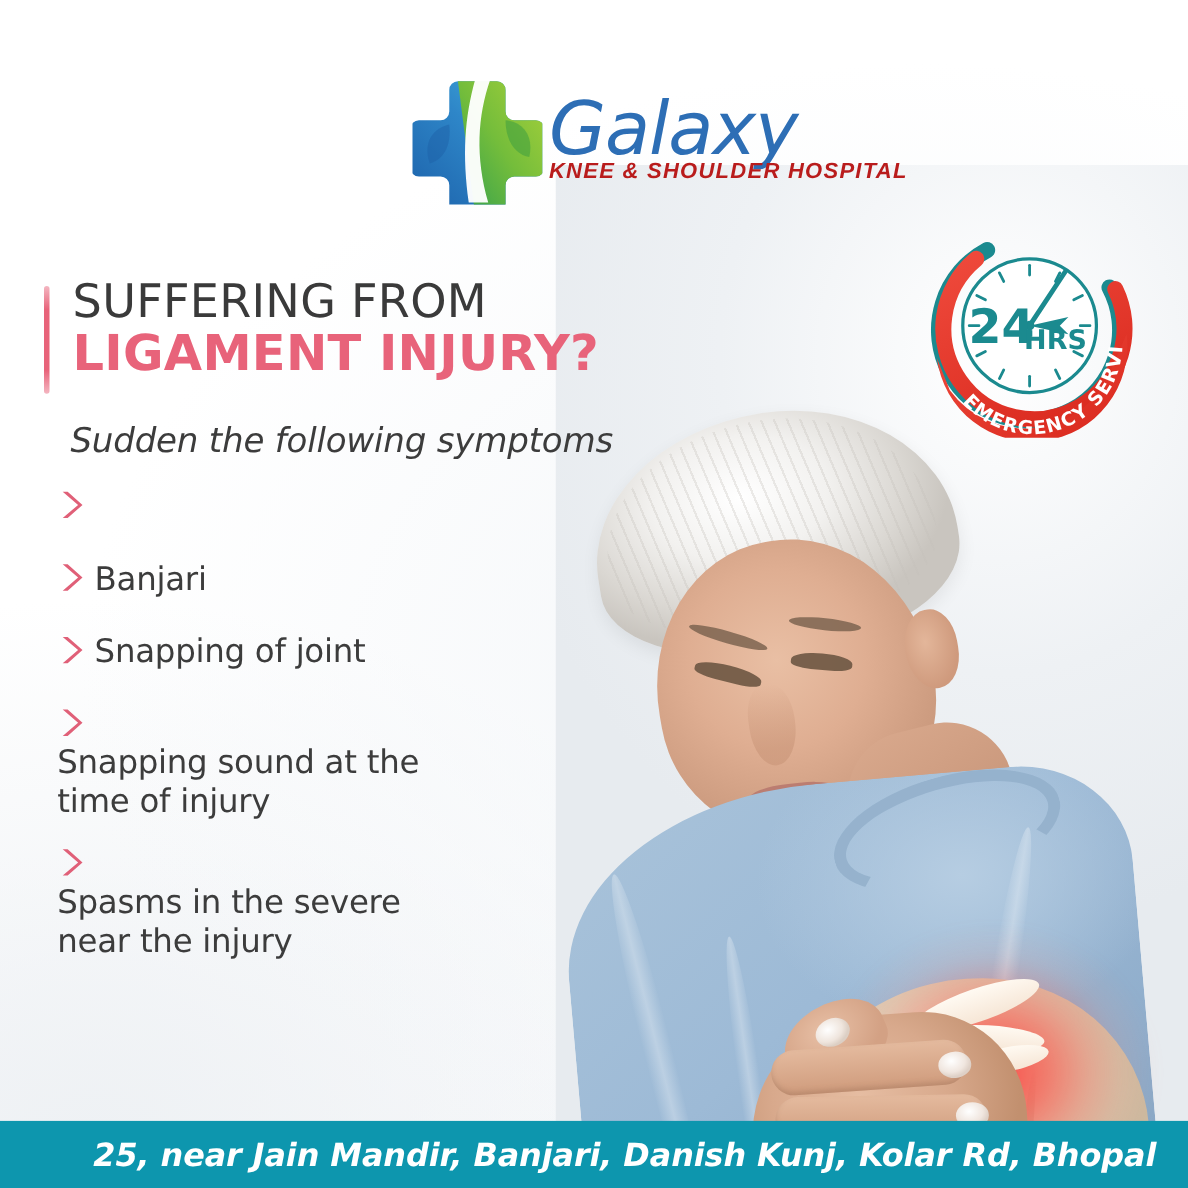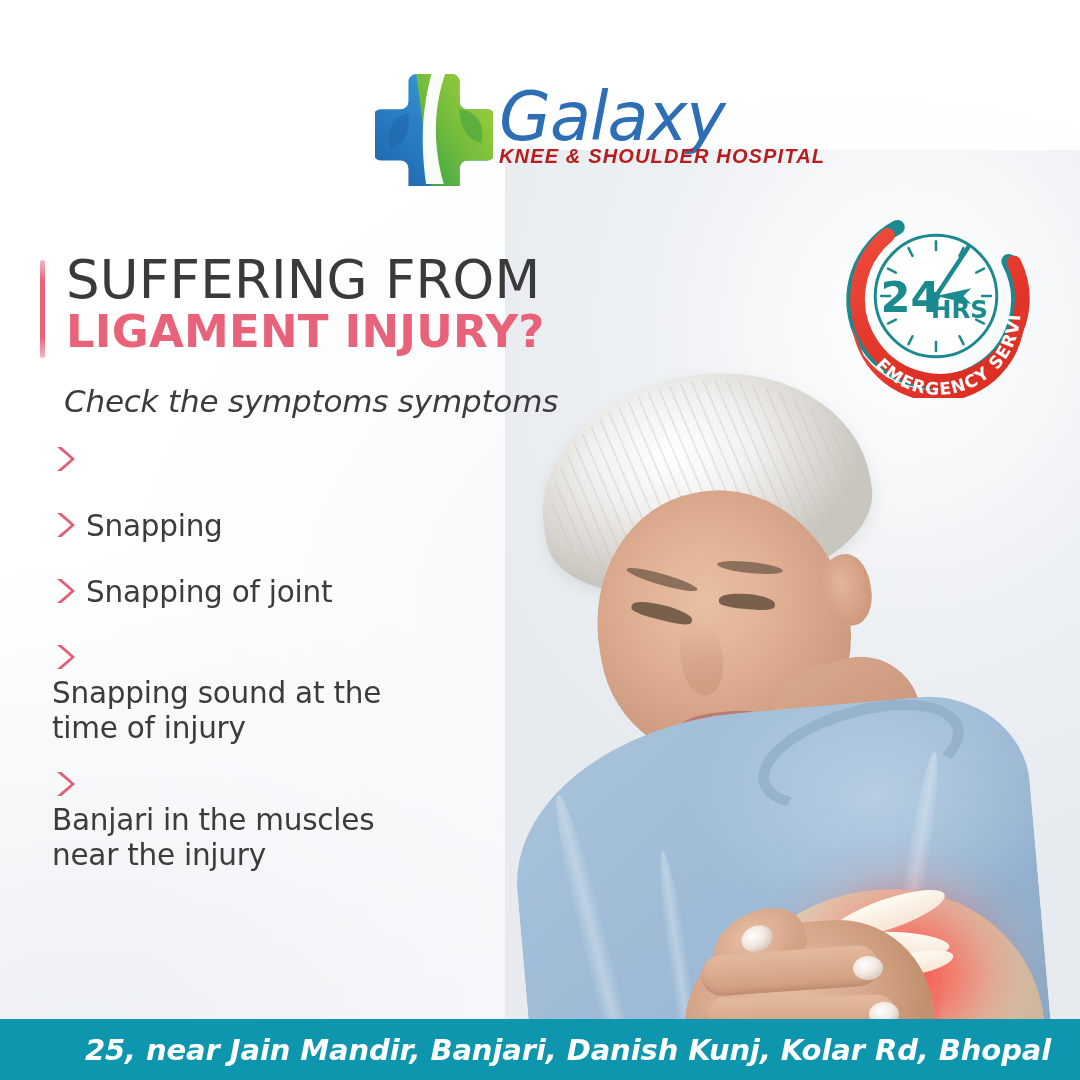--- a/index.html
+++ b/index.html
@@ -83,21 +83,21 @@
     top: 8px;
     width: 5px;
     height: 98px;
     background: linear-gradient(180deg, #f4b6c1 0%, #e8637a 22%, #e8637a 78%, #f4b6c1 100%);
     border-radius: 3px;
   }
   .headline {
     margin-left: 26px;
   }
   .headline-top {
-    font-size: 53px;
+    font-size: 42px;
     line-height: 1.06;
     letter-spacing: 0.2px;
     color: #3A3A3A;
     font-weight: 400;
     font-family: "DejaVu Sans", sans-serif;
     white-space: nowrap;
   }
   .headline-bottom {
     font-size: 45px;
     line-height: 1.06;
@@ -482,39 +482,39 @@
   </div>
 
   <div class="headline-wrap">
     <div class="accent-bar"></div>
     <div class="headline">
       <div class="headline-top">SUFFERING FROM</div>
       <div class="headline-bottom">LIGAMENT INJURY?</div>
     </div>
   </div>
 
-  <div class="subtitle">Check the symptoms symptoms</div>
+  <div class="subtitle">Sudden the following symptoms</div>
 
   <div class="symptom-list">
 
     <div class="symptom-item">
       <span class="chev">
         <svg width="26" height="30" viewBox="0 0 26 30">
             <path d="M5 3 L19 15 L5 27 L9.5 27 L23 15 L9.5 3 Z" fill="#E06078"></path>
           </svg>
       </span>
     </div>
 
     <div class="symptom-item">
       <span class="chev">
         <svg width="26" height="30" viewBox="0 0 26 30">
             <path d="M5 3 L19 15 L5 27 L9.5 27 L23 15 L9.5 3 Z" fill="#E06078"></path>
           </svg>
       </span>
-      <span class="symptom-text">Snapping</span>
+      <span class="symptom-text">Banjari</span>
     </div>
 
     <div class="symptom-item">
       <span class="chev">
         <svg width="26" height="30" viewBox="0 0 26 30">
             <path d="M5 3 L19 15 L5 27 L9.5 27 L23 15 L9.5 3 Z" fill="#E06078"></path>
           </svg>
       </span>
       <span class="symptom-text">Snapping of joint</span>
     </div>
@@ -529,21 +529,21 @@
 time of injury</span>
     </div>
 
 
     <div class="symptom-item two-line">
       <span class="chev">
         <svg width="26" height="30" viewBox="0 0 26 30">
             <path d="M5 3 L19 15 L5 27 L9.5 27 L23 15 L9.5 3 Z" fill="#E06078"></path>
           </svg>
       </span>
-      <span class="symptom-text">Banjari in the muscles
+      <span class="symptom-text">Spasms in the severe
 near the injury</span>
     </div>
 
   </div>
 
   <div class="badge">
     <svg viewBox="0 0 200 200" width="196" height="196" aria-hidden="true">
       <defs>
         <path id="ribbonArc" d="M 22 138 A 84 84 0 0 0 186 116" fill="none"></path>
         <linearGradient id="redG" x1="0" y1="0" x2="1" y2="1">

